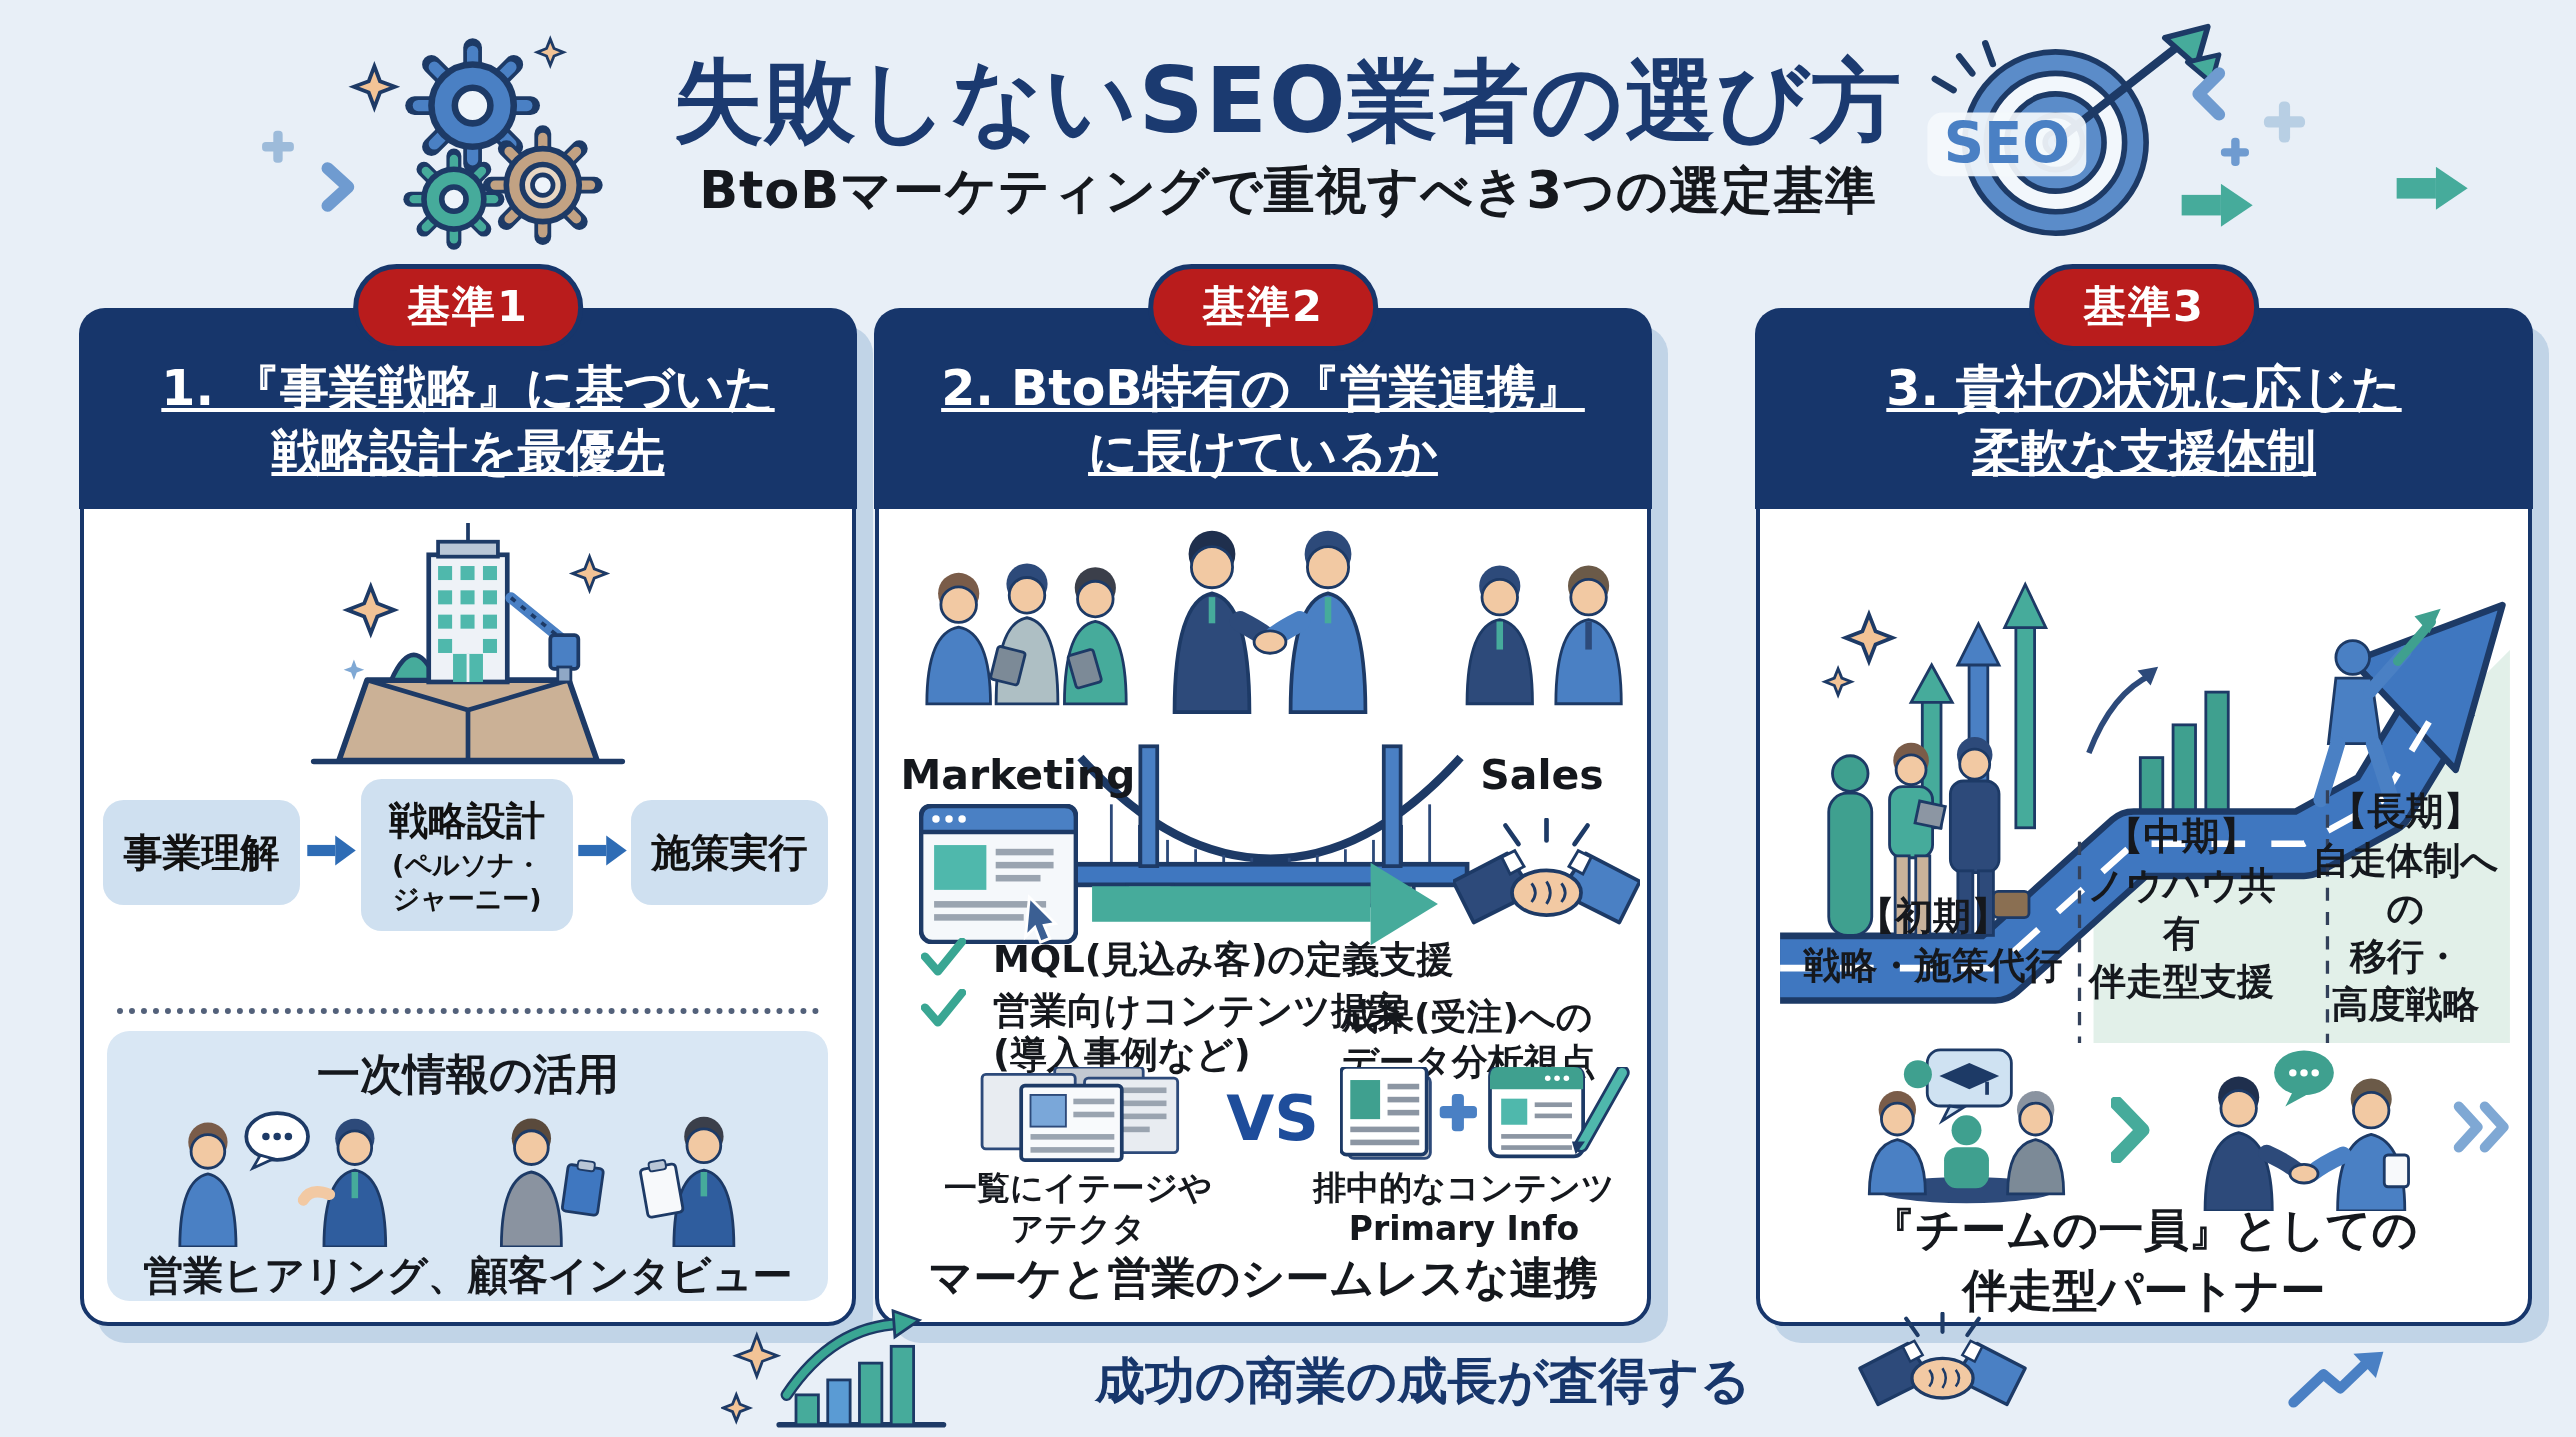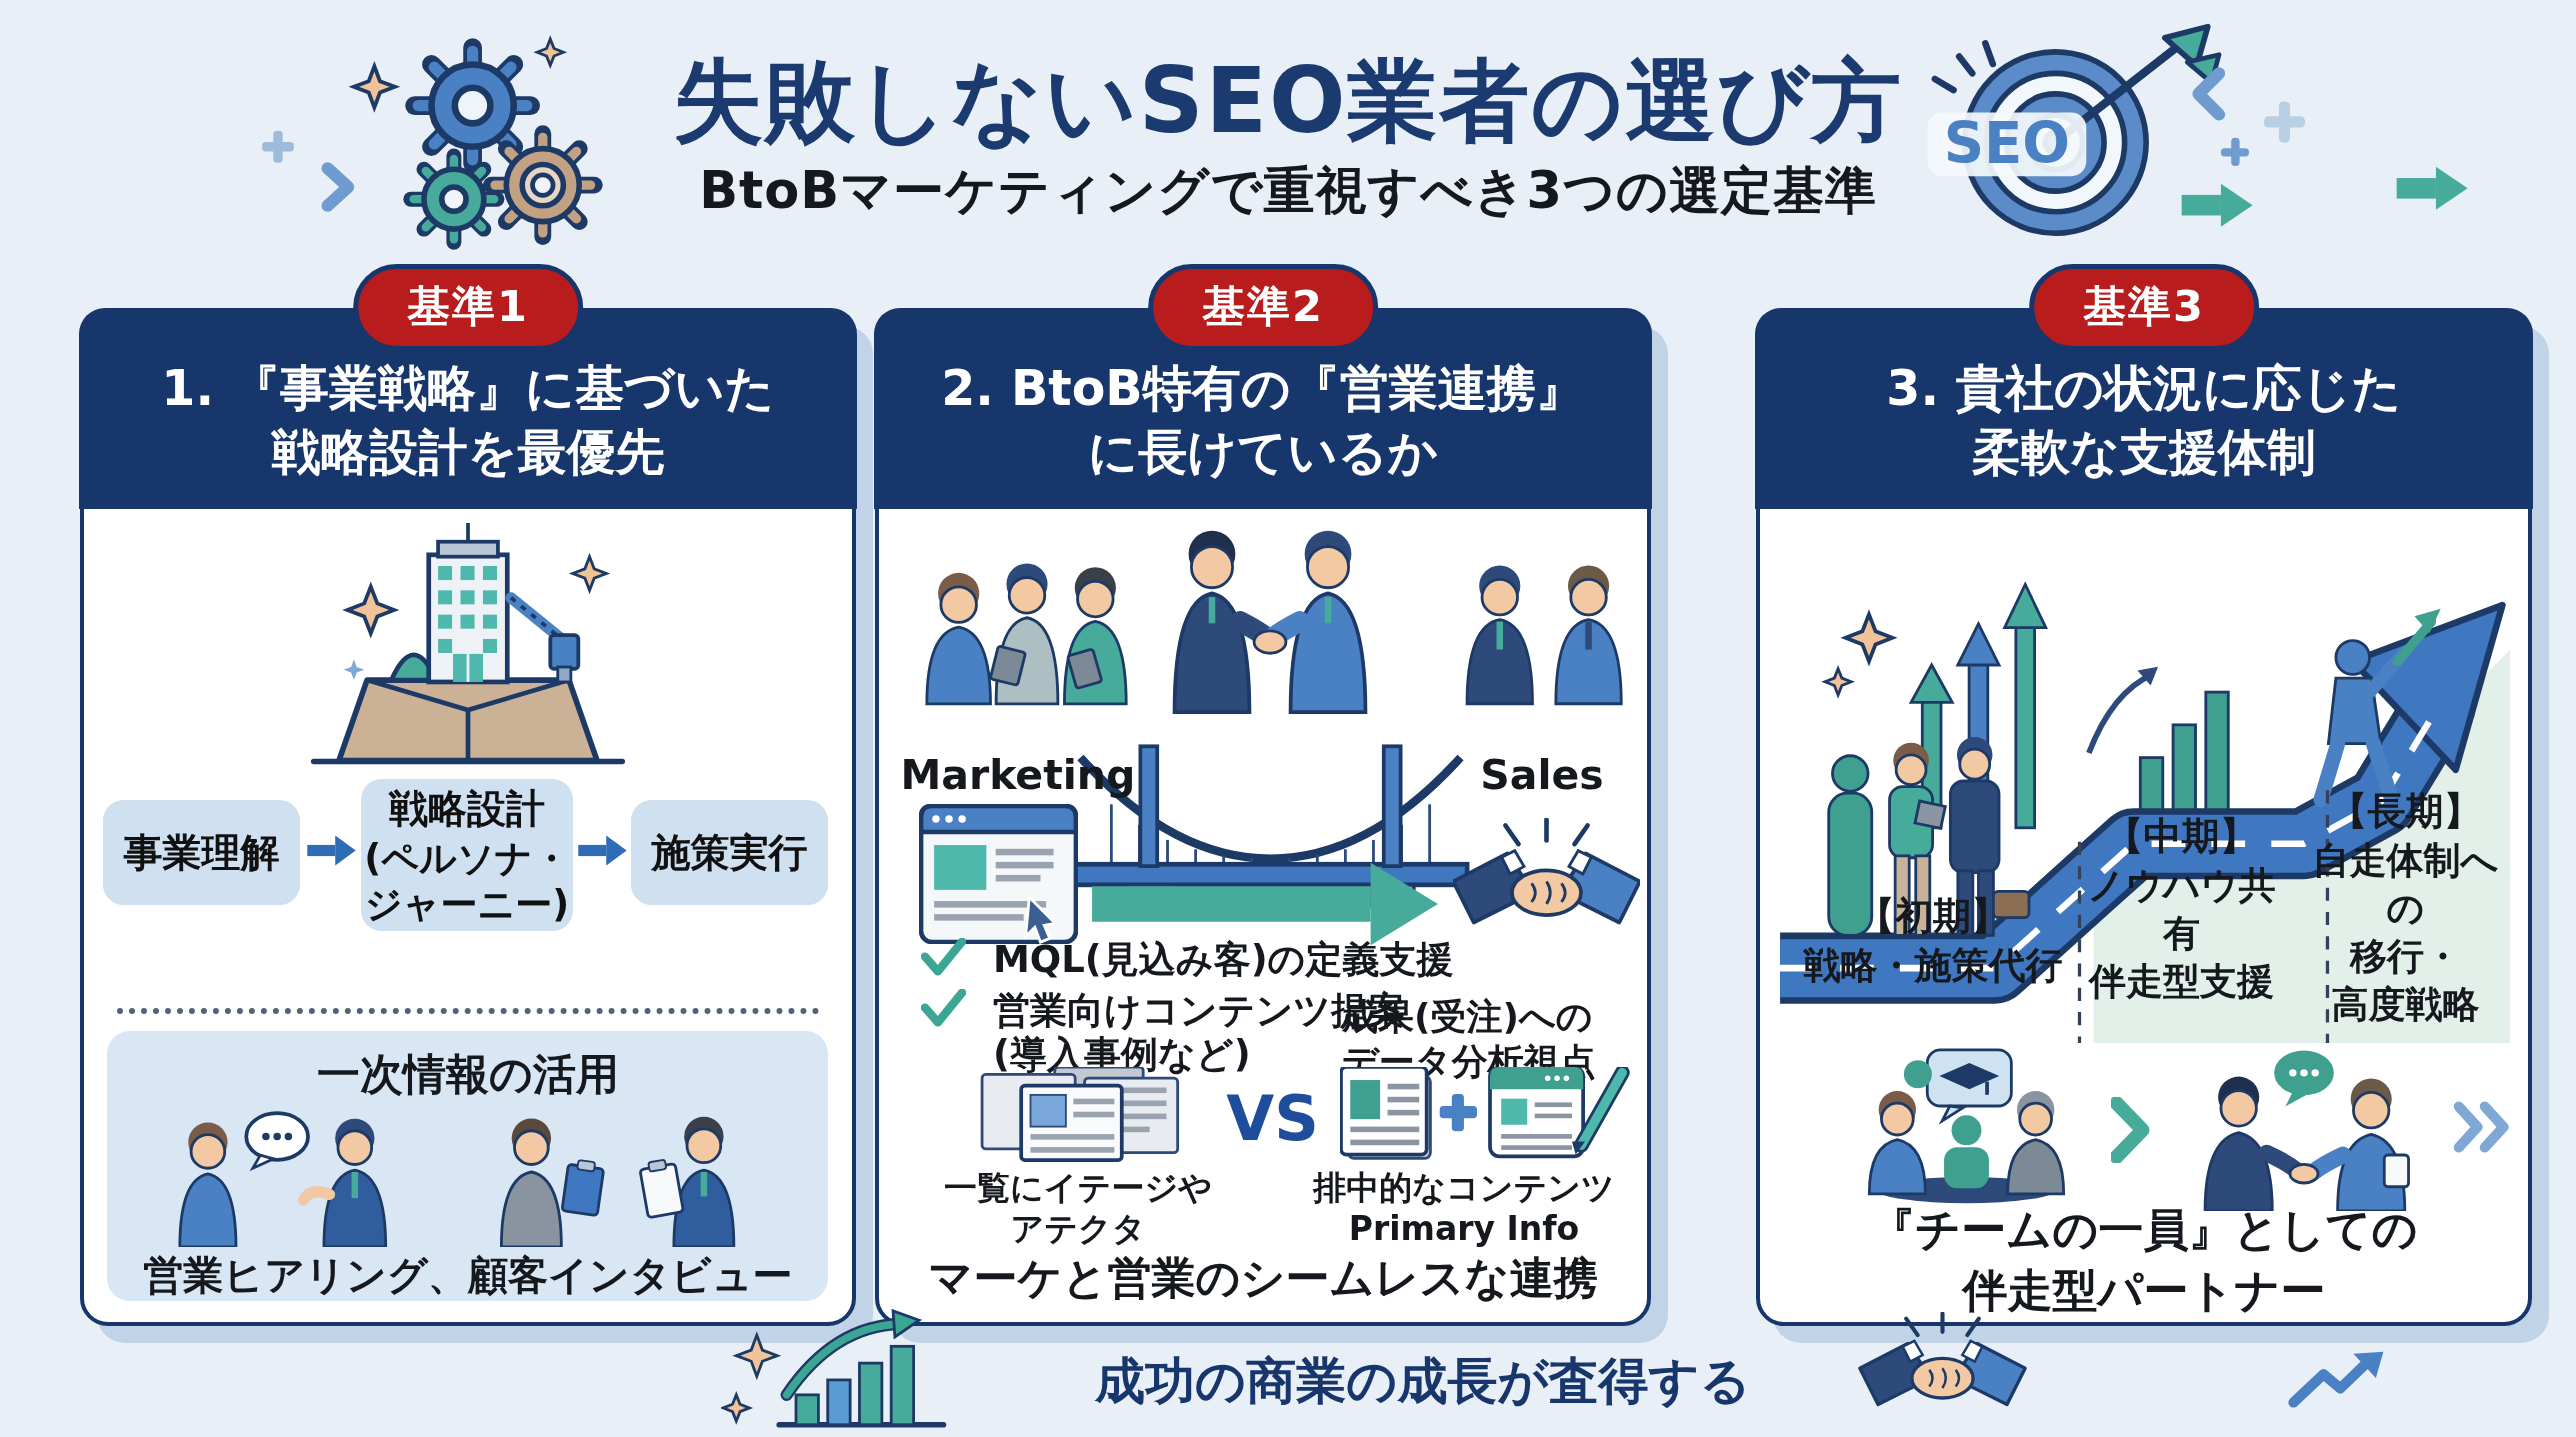--- a/index.html
+++ b/index.html
@@ -28,36 +28,36 @@
     box-shadow:17px 17px 0 rgba(160,190,218,.55);
   }
   .card1{left:80px;} .card2{left:875px;} .card3{left:1731px;margin-left:25px;}
   .card-header{
     position:absolute;top:-4.7px;left:-4.7px;right:-4.7px;height:201px;
     background:#17366b;border-radius:26px 26px 0 0;
     display:flex;align-items:center;justify-content:center;
   }
   .card-heading{
     color:#fff;font-size:49px;font-weight:800;line-height:1.3;
-    text-align:center;white-space:pre-line;padding-top:24px;
+    text-align:center;white-space:pre-line;padding-top:24px;text-decoration:underline;
   }
   .badge{
     position:absolute;top:-49px;left:50%;transform:translateX(-50%);
     background:#b91c1c;border:5.6px solid #17366b;border-radius:45px;
     padding:9.4px 49px;z-index:5;
   }
   .badge span{font-size:43px;font-weight:800;color:#ffffff;letter-spacing:1.9px;}
 
   
   .flow-box{
     position:absolute;background:#cfe0f0;border-radius:20.6px;
     display:flex;flex-direction:column;align-items:center;justify-content:center;
   }
   .flow-label{font-size:39px;font-weight:800;color:#111;}
-  .flow-sub{font-size:37px;font-weight:800;color:#111;white-space:pre-line;text-align:center;line-height:1.25;}
+  .flow-sub{font-size:27px;font-weight:800;color:#111;white-space:pre-line;text-align:center;line-height:1.25;}
   .card1-caption{left:0;width:768px;top:915px;font-size:44px;font-weight:800;text-align:center;color:#15181d;}
   .dotted-divider{left:33px;top:695px;width:702px;border-top:6.6px dotted #53617a;}
   .subbox{
     position:absolute;left:23.4px;top:718px;width:721px;height:270px;
     background:#d9e7f4;border-radius:22.5px;
   }
   .subbox-title{position:absolute;left:0;width:721px;top:15px;font-size:43px;font-weight:800;text-align:center;color:#15181d;}
   .subbox-caption{position:absolute;left:0;width:721px;top:217px;font-size:40px;font-weight:800;text-align:center;color:#15181d;}
 
   

